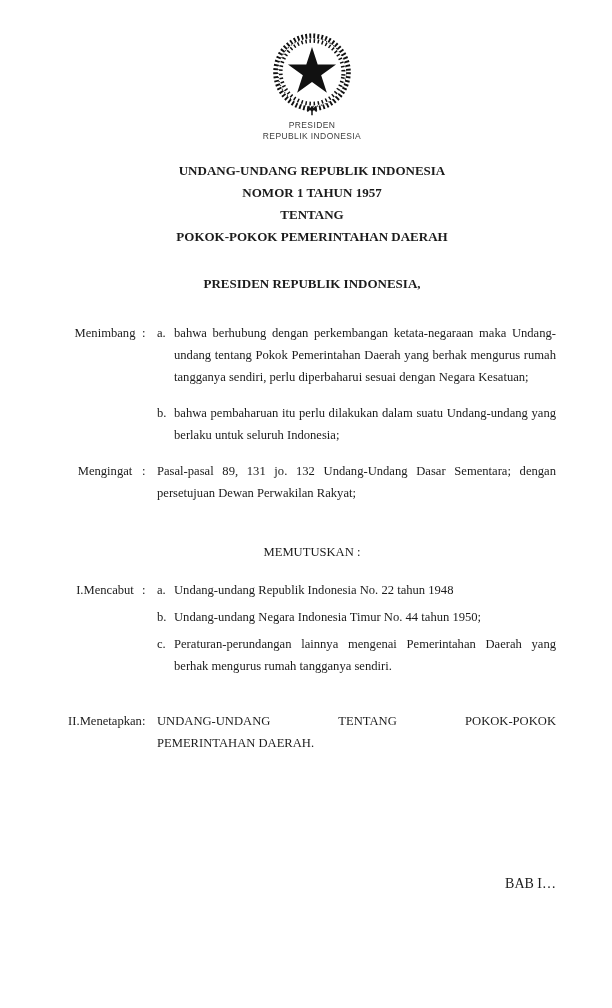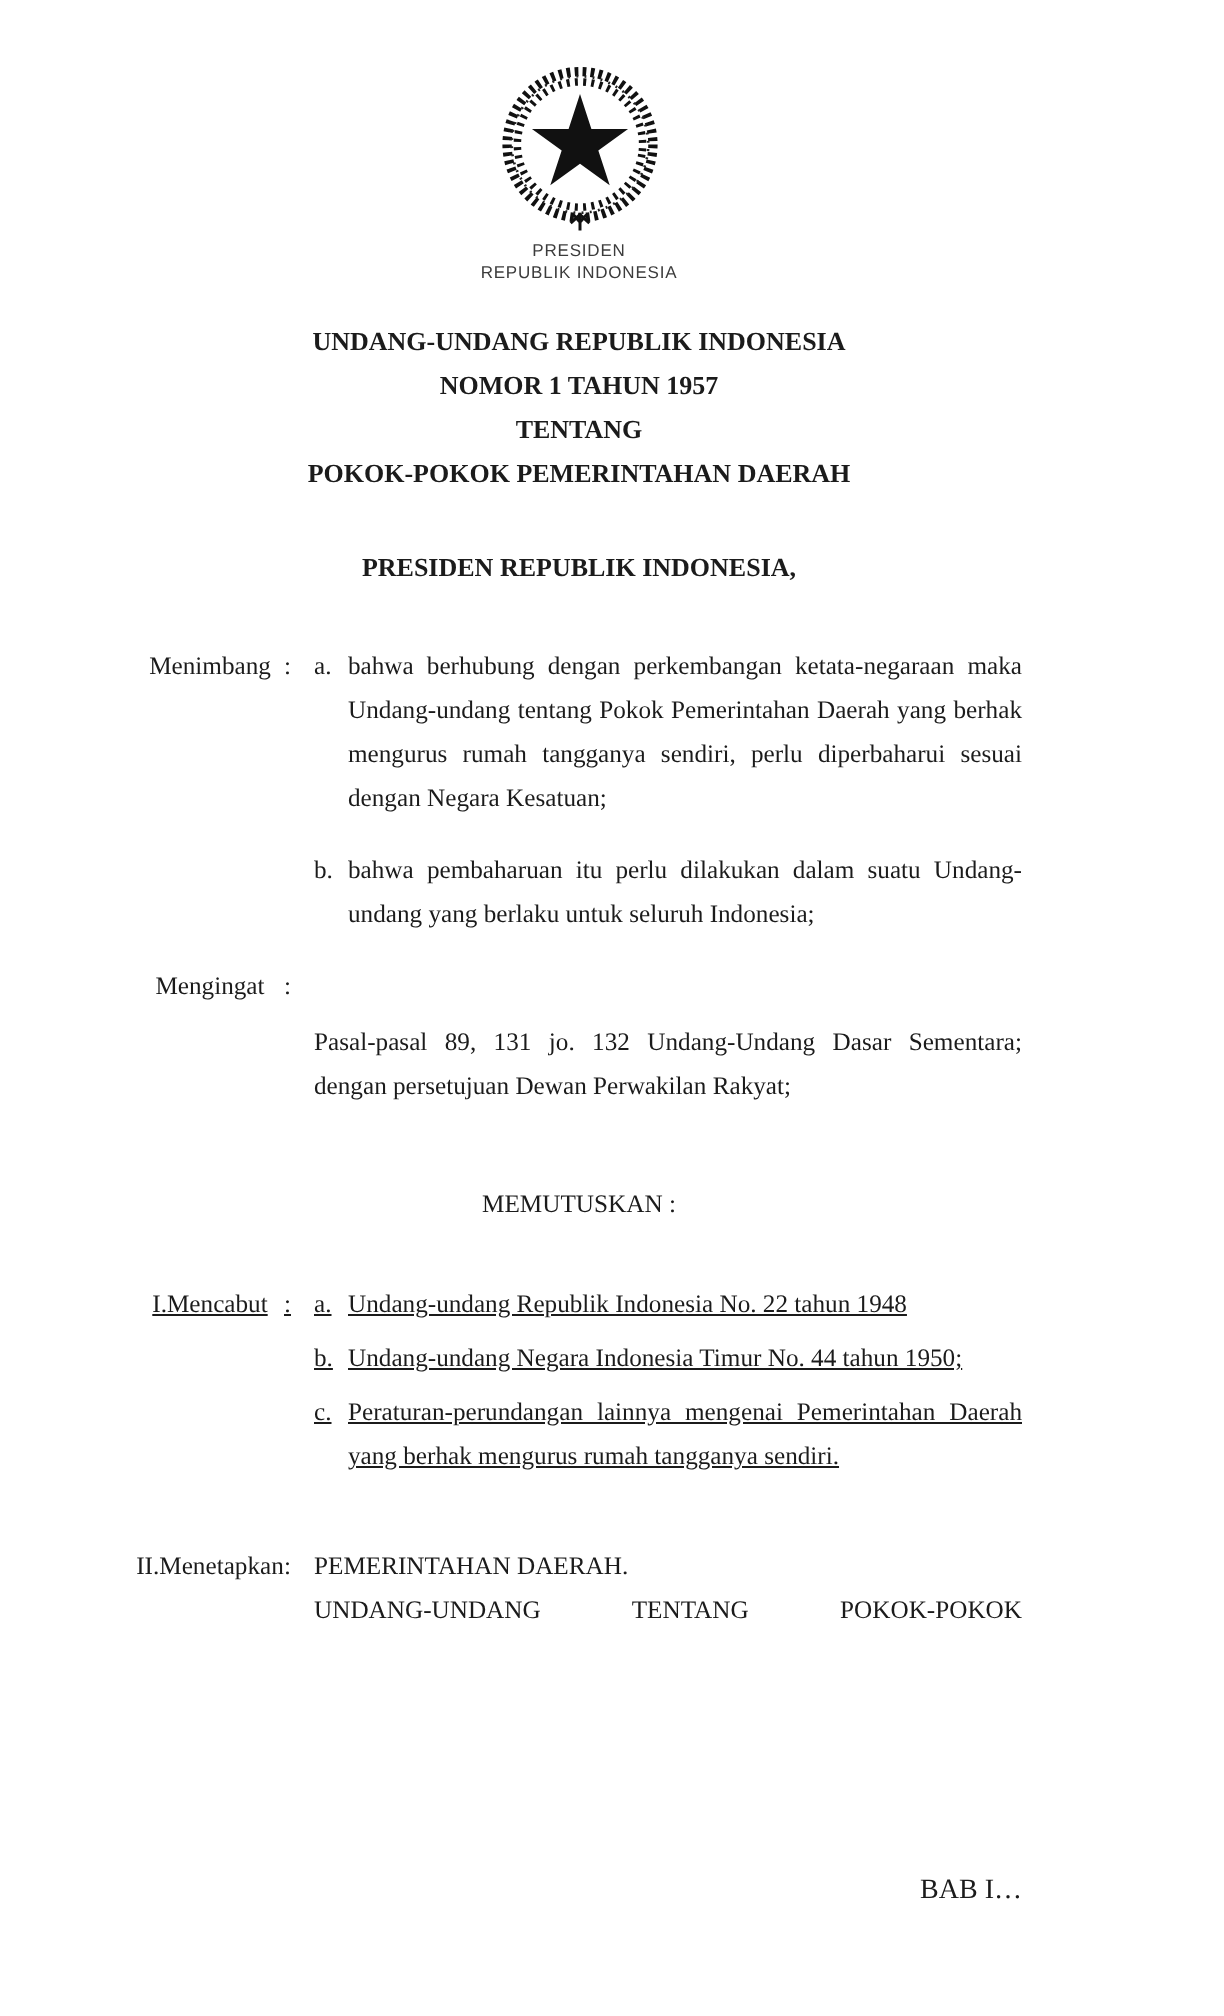--- a/index.html
+++ b/index.html
@@ -2,21 +2,21 @@
 <html><head>
 <meta charset="utf-8">
 <style>
   html, body { margin: 0; padding: 0; background: #ffffff; }
   body {
     width: 612px; height: 1008px;
     font-family: "Liberation Serif", "DejaVu Serif", serif;
     color: #1b1b1b;
     overflow: hidden;
   }
-  .page { padding: 0 101px 0 68px; box-sizing: border-box; width: 612px; }
+  .page { padding: 0 56px 0 68px; box-sizing: border-box; width: 612px; }
 
   
   .masthead { text-align: center; }
   .emblem { display: block; margin: 33px auto 0 auto; }
   .emblem-caption {
     margin-top: 1px;
     font-family: "Liberation Sans", "DejaVu Sans", sans-serif;
     font-size: 8.5px; line-height: 11px; letter-spacing: 0.4px;
     color: #3c3c3c;
   }
@@ -28,33 +28,33 @@
   .salutation {
     margin-top: 25px; text-align: center;
     font-size: 13px; font-weight: bold; line-height: 22px;
   }
 
   
   .row { display: flex; align-items: flex-start; font-size: 12.6px; line-height: 22px; }
   .row-label { flex: 0 0 74px; text-align: center; }
   .row-colon { flex: 0 0 15px; }
   .row-body  { flex: 1 1 auto; min-width: 0; }
-  .row-text  { text-align: justify; margin-top: 28px; }
+  .row-text  { text-align: justify; }
 
   .item { display: flex; align-items: flex-start; }
   .item-marker { flex: 0 0 17px; }
   .item-text { flex: 1 1 auto; min-width: 0; text-align: justify; }
 
   .row-menimbang { margin-top: 27px; }
   .preamble-items .item + .item { margin-top: 14px; }
   .row-mengingat { margin-top: 14px; }
 
   .decision-heading { margin-top: 37px; text-align: center; font-size: 12.6px; line-height: 22px; }
 
-  .row-mencabut { margin-top: 28px; text-decoration: underline; }
+  .row-mencabut { margin-top: 16px; }
   .decision-items .item + .item { margin-top: 5px; }
   .row-menetapkan { margin-top: 33px; }
   .caps-line { display: block; }
   .justify-last { text-align: justify; text-align-last: justify; }
 
   .footer-note { margin-top: 119px; text-align: right; font-size: 14px; line-height: 22px; }
 </style>
 </head>
 <body>
 
@@ -127,21 +127,21 @@
           <span class="item-marker">c.</span>
           <span class="item-text">Peraturan-perundangan lainnya mengenai Pemerintahan Daerah yang berhak mengurus rumah tangganya sendiri.</span>
         </div>
       </div>
     </div>
 
     <div class="row row-menetapkan">
       <div class="row-label">II.Menetapkan</div>
       <div class="row-colon">:</div>
       <div class="row-body">
+        <span class="caps-line justify-last">UNDANG-UNDANG TENTANG POKOK-POKOK</span>
         <span class="caps-line">PEMERINTAHAN DAERAH.</span>
-        <span class="caps-line justify-last">UNDANG-UNDANG TENTANG POKOK-POKOK</span>
       </div>
     </div>
   </section>
 
   <div class="footer-note">BAB I…</div>
 
 </div>
 
 </body></html>

